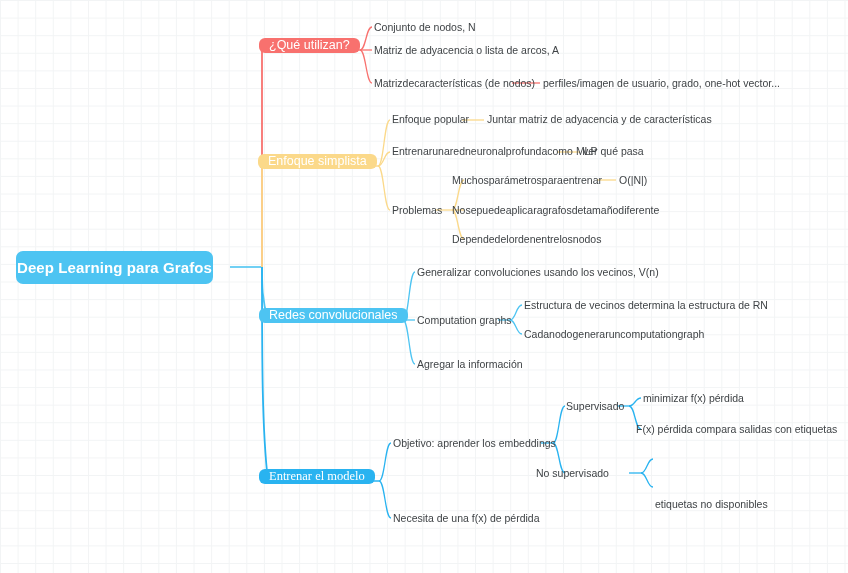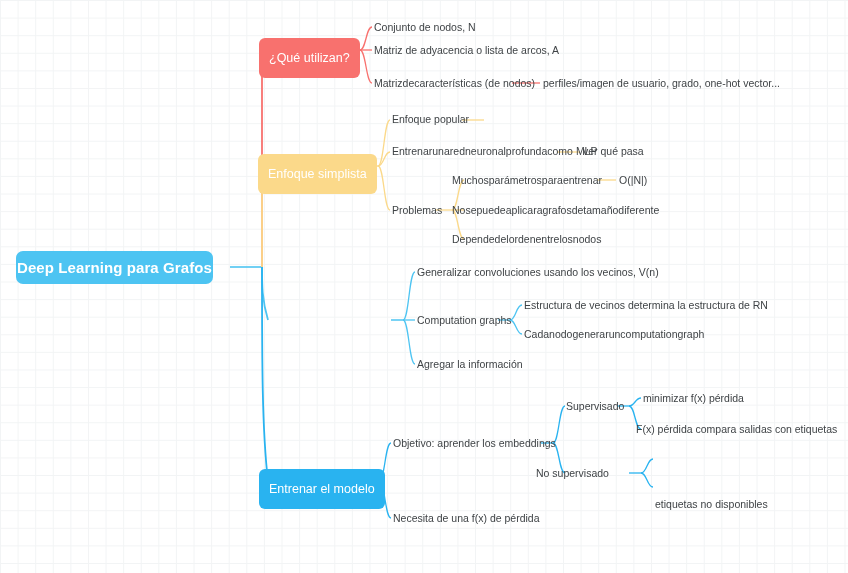--- a/index.html
+++ b/index.html
@@ -44,21 +44,21 @@
   }
   
   .l1 {
     border-radius: 6px;
     color: #ffffff;
     font-size: 12.5px;
     display: flex;
     align-items: center;
     justify-content: center;
     padding: 0 10px;
-    height: 40px;
+    height: 15px;
   }
   .l1.red    { background: #F8716E; }
   .l1.yellow { background: #FBD98A; }
   .l1.cyan   { background: #4DC4F2; }
   .l1.blue   { background: #29B3F0; }
 
   
   .leaf {
     font-size: 10.5px;
     color: #3f4346;
@@ -138,20 +138,23 @@
   <div class="node leaf" style="left:543px; top:78px;">
     <span>perfiles/imagen de usuario, grado, one-hot vector...</span>
   </div>
 
   <div class="node l1 yellow" style="left:258px; top:154px;">
     <span>Enfoque simplista</span>
   </div>
   <div class="node leaf" style="left:392px; top:114px;">
     <span>Enfoque popular</span>
   </div>
+  <div class="node leaf" style="left:487px; top:114px;">
+    <span>Juntar matriz de adyacencia y de características</span>
+  </div>
   <div class="node leaf" style="left:392px; top:146px;">
     <span>Entrenarunaredneuronalprofundacomo MLP</span>
   </div>
   <div class="node leaf" style="left:583px; top:146px;">
     <span>ver qué pasa</span>
   </div>
   <div class="node leaf" style="left:392px; top:205px;">
     <span>Problemas</span>
   </div>
   <div class="node leaf" style="left:452px; top:175px;">
@@ -160,37 +163,40 @@
   <div class="node leaf" style="left:619px; top:175px;">
     <span>O(|N|)</span>
   </div>
   <div class="node leaf" style="left:452px; top:205px;">
     <span>Nosepuedeaplicaragrafosdetamañodiferente</span>
   </div>
   <div class="node leaf" style="left:452px; top:234px;">
     <span>Dependedelordenentrelosnodos</span>
   </div>
 
+  <div class="node l1 cyan" style="left:259px; top:308px;">
+    <span>Redes convolucionales</span>
+  </div>
   <div class="node leaf" style="left:417px; top:267px;">
     <span>Generalizar convoluciones usando los vecinos, V(n)</span>
   </div>
   <div class="node leaf" style="left:417px; top:315px;">
     <span>Computation graphs</span>
   </div>
   <div class="node leaf" style="left:524px; top:300px;">
     <span>Estructura de vecinos determina la estructura de RN</span>
   </div>
   <div class="node leaf" style="left:524px; top:329px;">
     <span>Cadanodogeneraruncomputationgraph</span>
   </div>
   <div class="node leaf" style="left:417px; top:359px;">
     <span>Agregar la información</span>
   </div>
 
-  <div class="node l1 blue" style="left:259px; top:469px;">
+  <div class="node l1 blue" style="left:259px; top:469px;font-family:Liberation Serif, serif;">
     <span>Entrenar el modelo</span>
   </div>
   <div class="node leaf" style="left:393px; top:438px;">
     <span>Objetivo: aprender los embeddings</span>
   </div>
   <div class="node leaf" style="left:566px; top:401px;">
     <span>Supervisado</span>
   </div>
   <div class="node leaf" style="left:643px; top:393px;">
     <span>minimizar f(x) pérdida</span>

